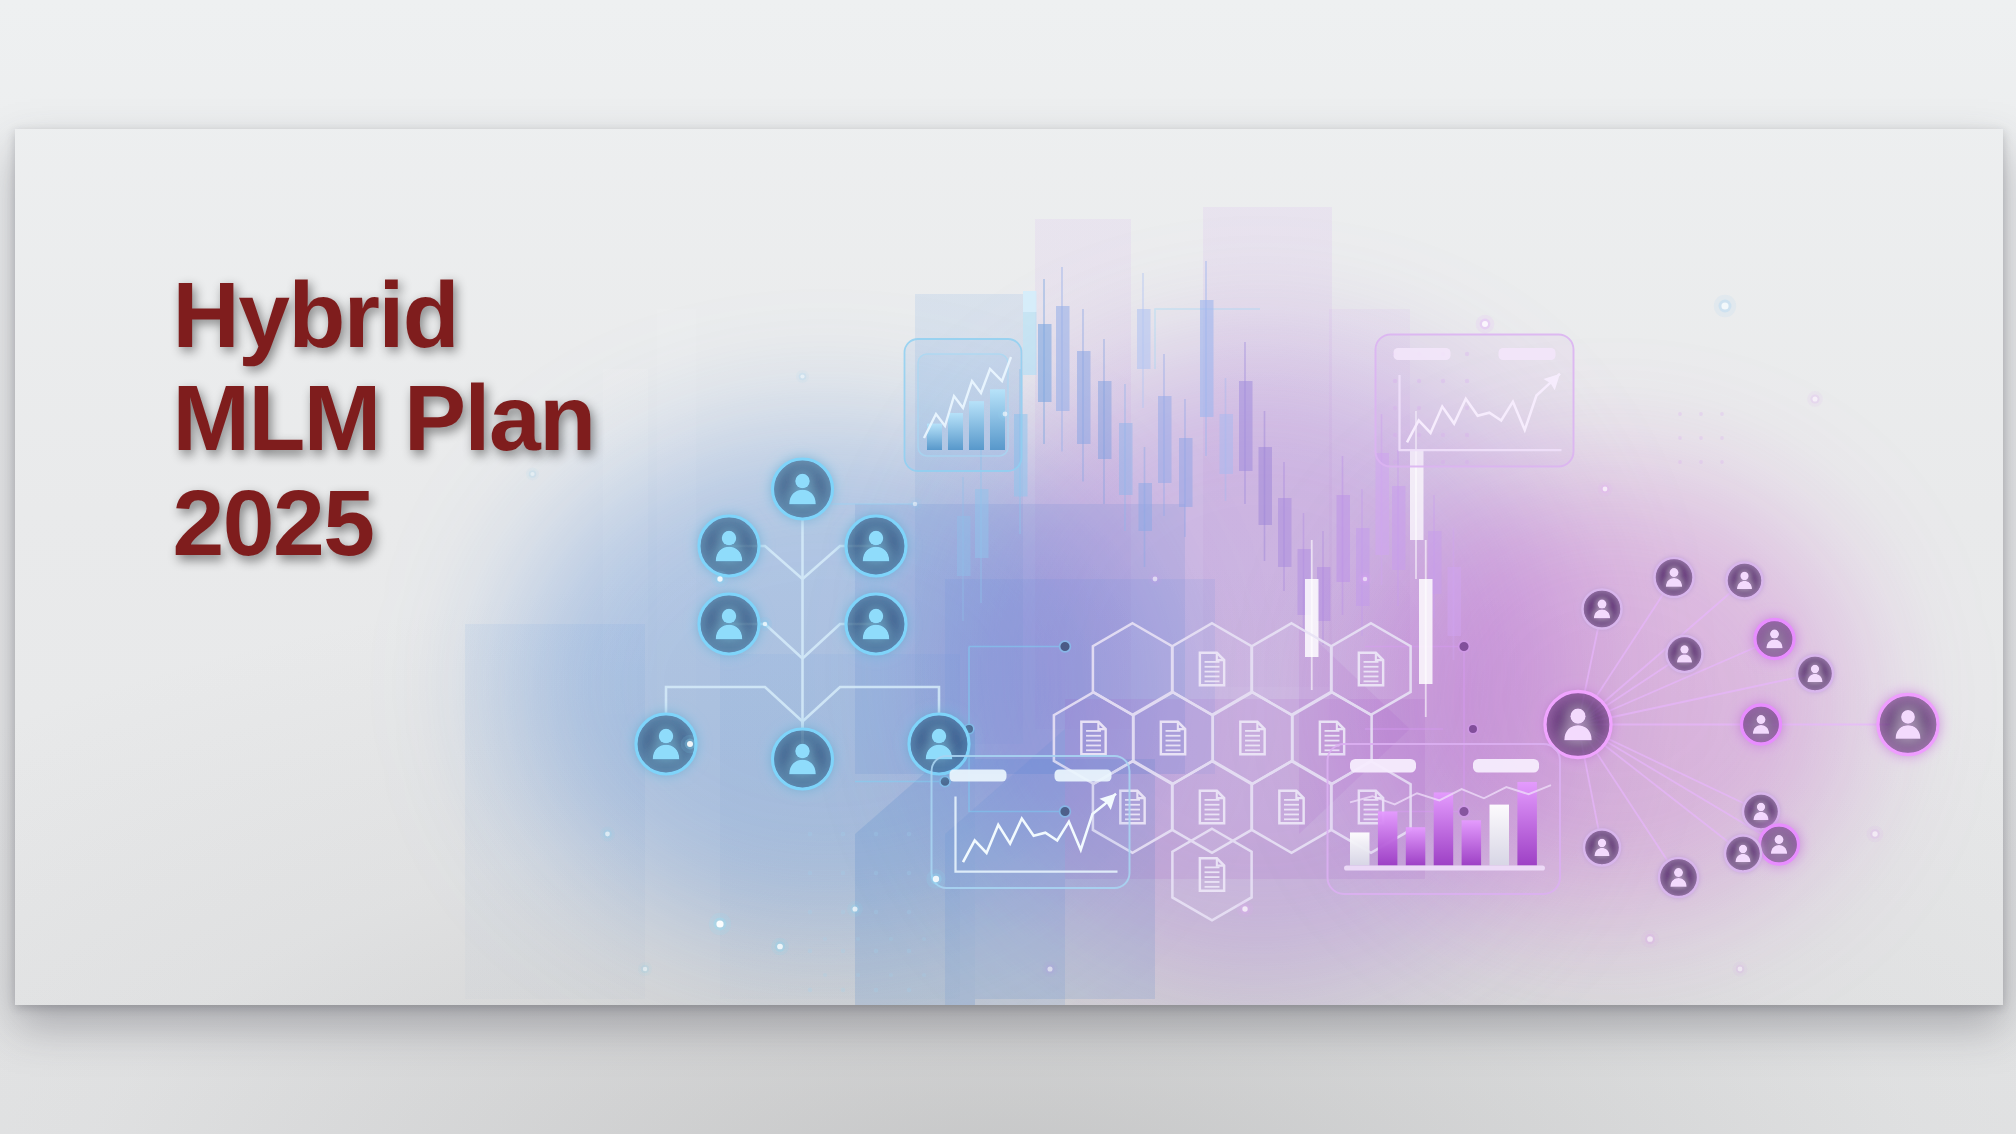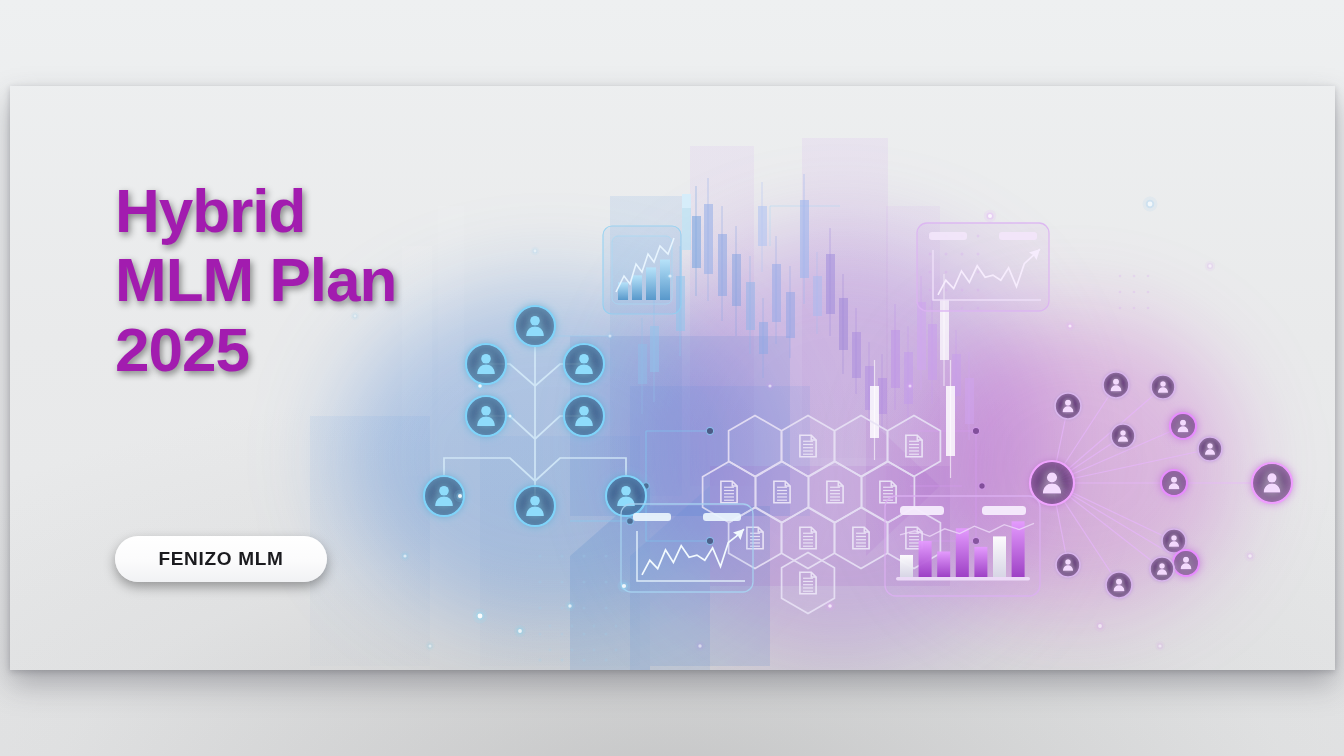--- a/index.html
+++ b/index.html
@@ -42,21 +42,21 @@
        #5f1a74 89%,
        #3b1150 100%);
   }
   
   .blob{position:absolute;border-radius:50%;filter:blur(44px);}
   svg.layer{position:absolute;left:0;top:0;width:1325px;height:584px;overflow:visible;}
 
   
   #headline{
     position:absolute;left:105px;top:90px;
-    color:#a21caf;
+    color:#7f1d1d;
     font-weight:bold;
     font-size:62px;
     line-height:1.12;
     letter-spacing:-1px;
     text-shadow:2px 3px 7px rgba(0,0,0,.45);
     white-space:pre;
   }
   .btn{
     position:absolute;
     background:linear-gradient(180deg,#ffffff 0%,#fbfbfc 55%,#f1f2f4 100%);
@@ -752,15 +752,14 @@
         <circle cx="420" cy="560" r="4.65" fill="#7fd0f0" opacity="0.07"></circle>
         <circle cx="420" cy="560" r="2.7" fill="#7fd0f0" opacity="0.15"></circle>
         <circle cx="420" cy="560" r="1.5" fill="#ffffff" opacity="0.5"></circle>
       </g>
   </svg>
 
   <div id="headline">Hybrid
 MLM Plan
 2025</div>
 
-  <div class="btn" id="btn-brand">FENIZO MLM</div>
 
 </div>
 
 </body></html>

